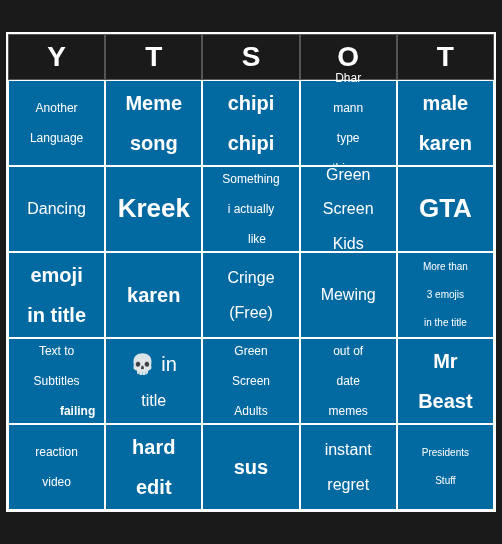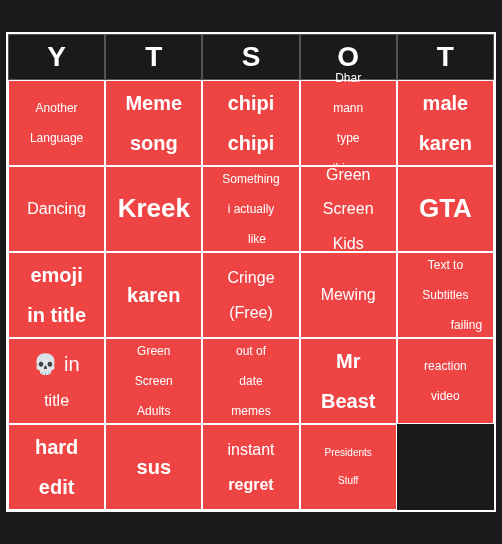--- a/index.html
+++ b/index.html
@@ -31,21 +31,21 @@
       padding: 6px 0;
       border: 1px solid #555;
     }
     .grid {
       display: grid;
       grid-template-columns: repeat(5, 1fr);
       grid-template-rows: repeat(5, 1fr);
     }
     .cell {
       border: 1px solid #fff;
-      background: #ef4444;
+      background: #0369a1;
       color: #fff;
       text-align: center;
       display: flex;
       align-items: center;
       justify-content: center;
       padding: 4px;
       height: 86px;
       font-size: 13px;
       line-height: 1.2;
     }
@@ -159,25 +159,34 @@
           <span style="font-size: 16px; font-weight: normal;">(Free)</span>
         </div>
       </div>
       <div class="cell">
         <div class="cell-text">
           <span style="font-size: 16px; font-weight: normal;">Mewing</span>
         </div>
       </div>
       <div class="cell">
         <div class="cell-text">
+          <span style="font-size: 10px; font-weight: normal;">More than</span>
+          <br>
+          <span style="font-size: 10px; font-weight: normal;">3 emojis</span>
+          <br>
+          <span style="font-size: 10px; font-weight: normal;">in the title</span>
+        </div>
+      </div>
+      <div class="cell">
+        <div class="cell-text">
           <span style="font-size: 12px; font-weight: normal;">Text to</span>
           <br>
           <span style="font-size: 12px; font-weight: normal;">Subtitles</span>
           <br>
-          <span style="font-size: 12px; font-weight: normal; margin-left: 42px;">failing</span>
+          <span style="font-size: 12px; font-weight: bold; margin-left: 42px;">failing</span>
         </div>
       </div>
       <div class="cell">
         <div class="cell-text">
           <span style="font-size: 20px; font-weight: normal;">💀 in</span>
           <br>
           <span style="font-size: 16px; font-weight: normal;">title</span>
         </div>
       </div>
       <div class="cell">
@@ -221,21 +230,21 @@
       </div>
       <div class="cell">
         <div class="cell-text">
           <span style="font-size: 20px; font-weight: bold;">sus</span>
         </div>
       </div>
       <div class="cell">
         <div class="cell-text">
           <span style="font-size: 16px; font-weight: normal;">instant</span>
           <br>
-          <span style="font-size: 16px; font-weight: bold;">regret</span>
+          <span style="font-size: 16px; font-weight: normal;">regret</span>
         </div>
       </div>
       <div class="cell">
         <div class="cell-text">
           <span style="font-size: 10px; font-weight: normal;">Presidents</span>
           <br>
           <span style="font-size: 10px; font-weight: normal;">Stuff</span>
         </div>
       </div>
     </div>

